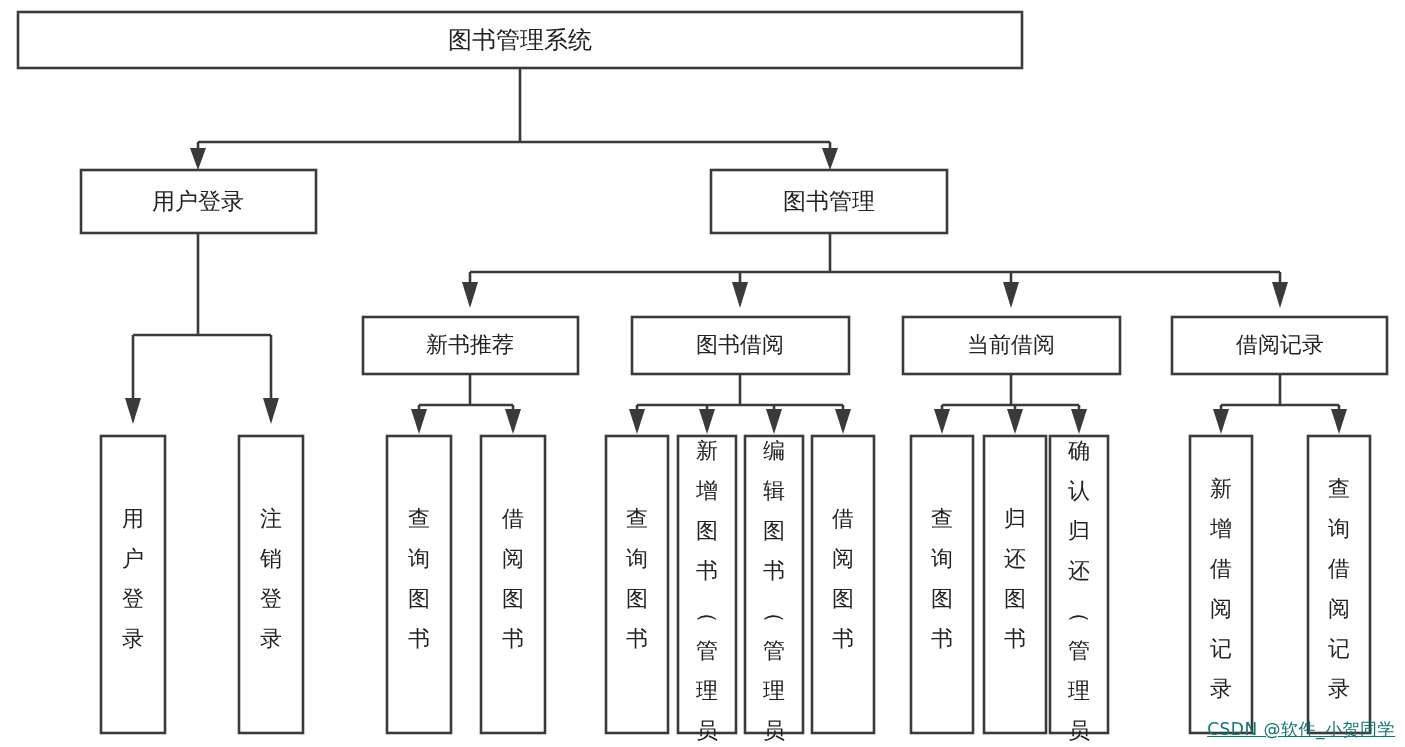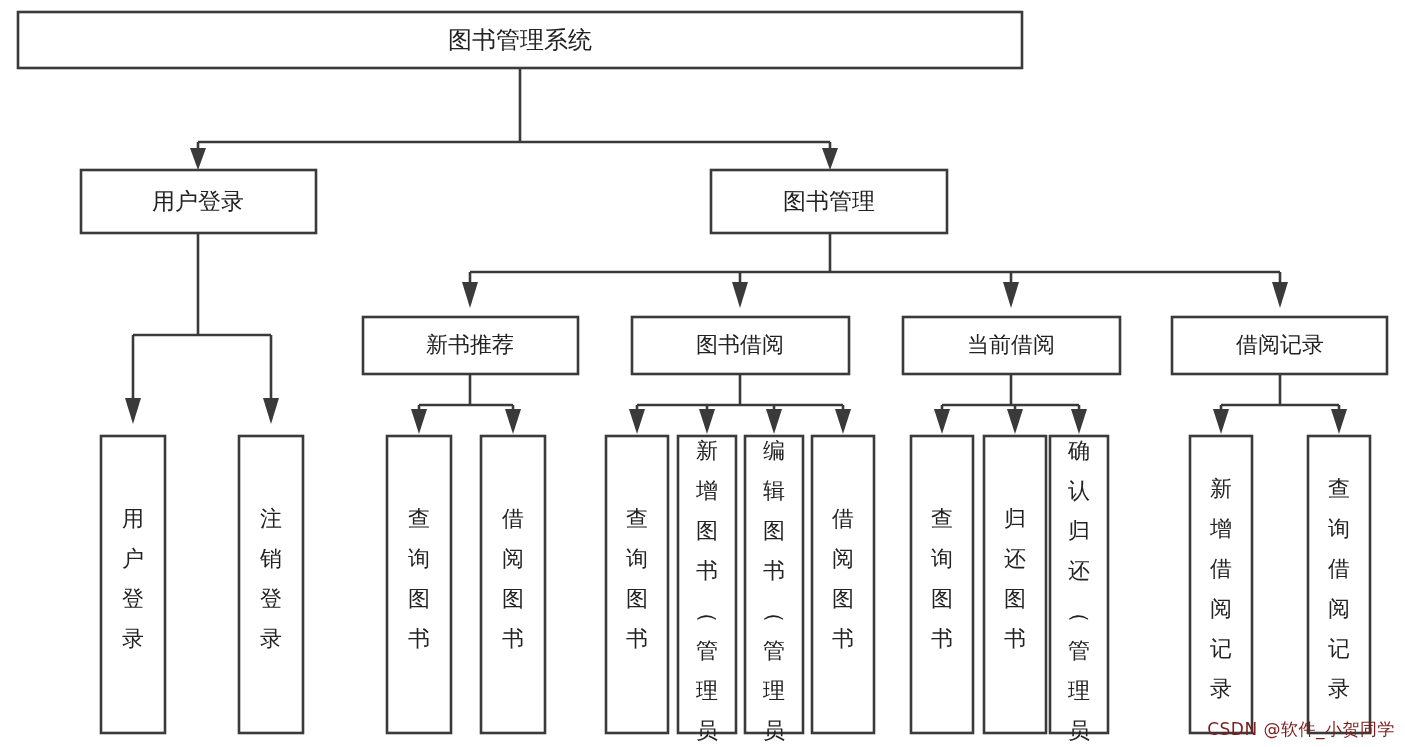--- a/index.html
+++ b/index.html
@@ -15,23 +15,23 @@
     text-anchor:middle;dominant-baseline:middle;
   }
   .lvl1-label{font-size:24px;}
   .lvl2-label{font-size:23px;}
   .lvl3-label{font-size:22px;}
   .leaf-label{font-size:22px;}
   .connector{stroke:#3a3a3a;stroke-width:2.6;fill:none;stroke-linecap:butt;}
   .arrow-head{fill:#3a3a3a;stroke:none;}
   .watermark{
     position:absolute;right:10px;bottom:6px;
-    font-size:17px;color:#7f1d1d;white-space:nowrap;
+    font-size:17px;color:#0f766e;white-space:nowrap;
     font-family:"DejaVu Sans","Liberation Sans",sans-serif;
-    letter-spacing:.5px;pointer-events:none;
+    letter-spacing:.5px;pointer-events:none;text-decoration:underline;
   }
 </style>
 </head>
 <body>
 
 <div id="diagram-root">
 
   <svg id="tree-svg" viewBox="0 0 1405 747">
 
     <g>

